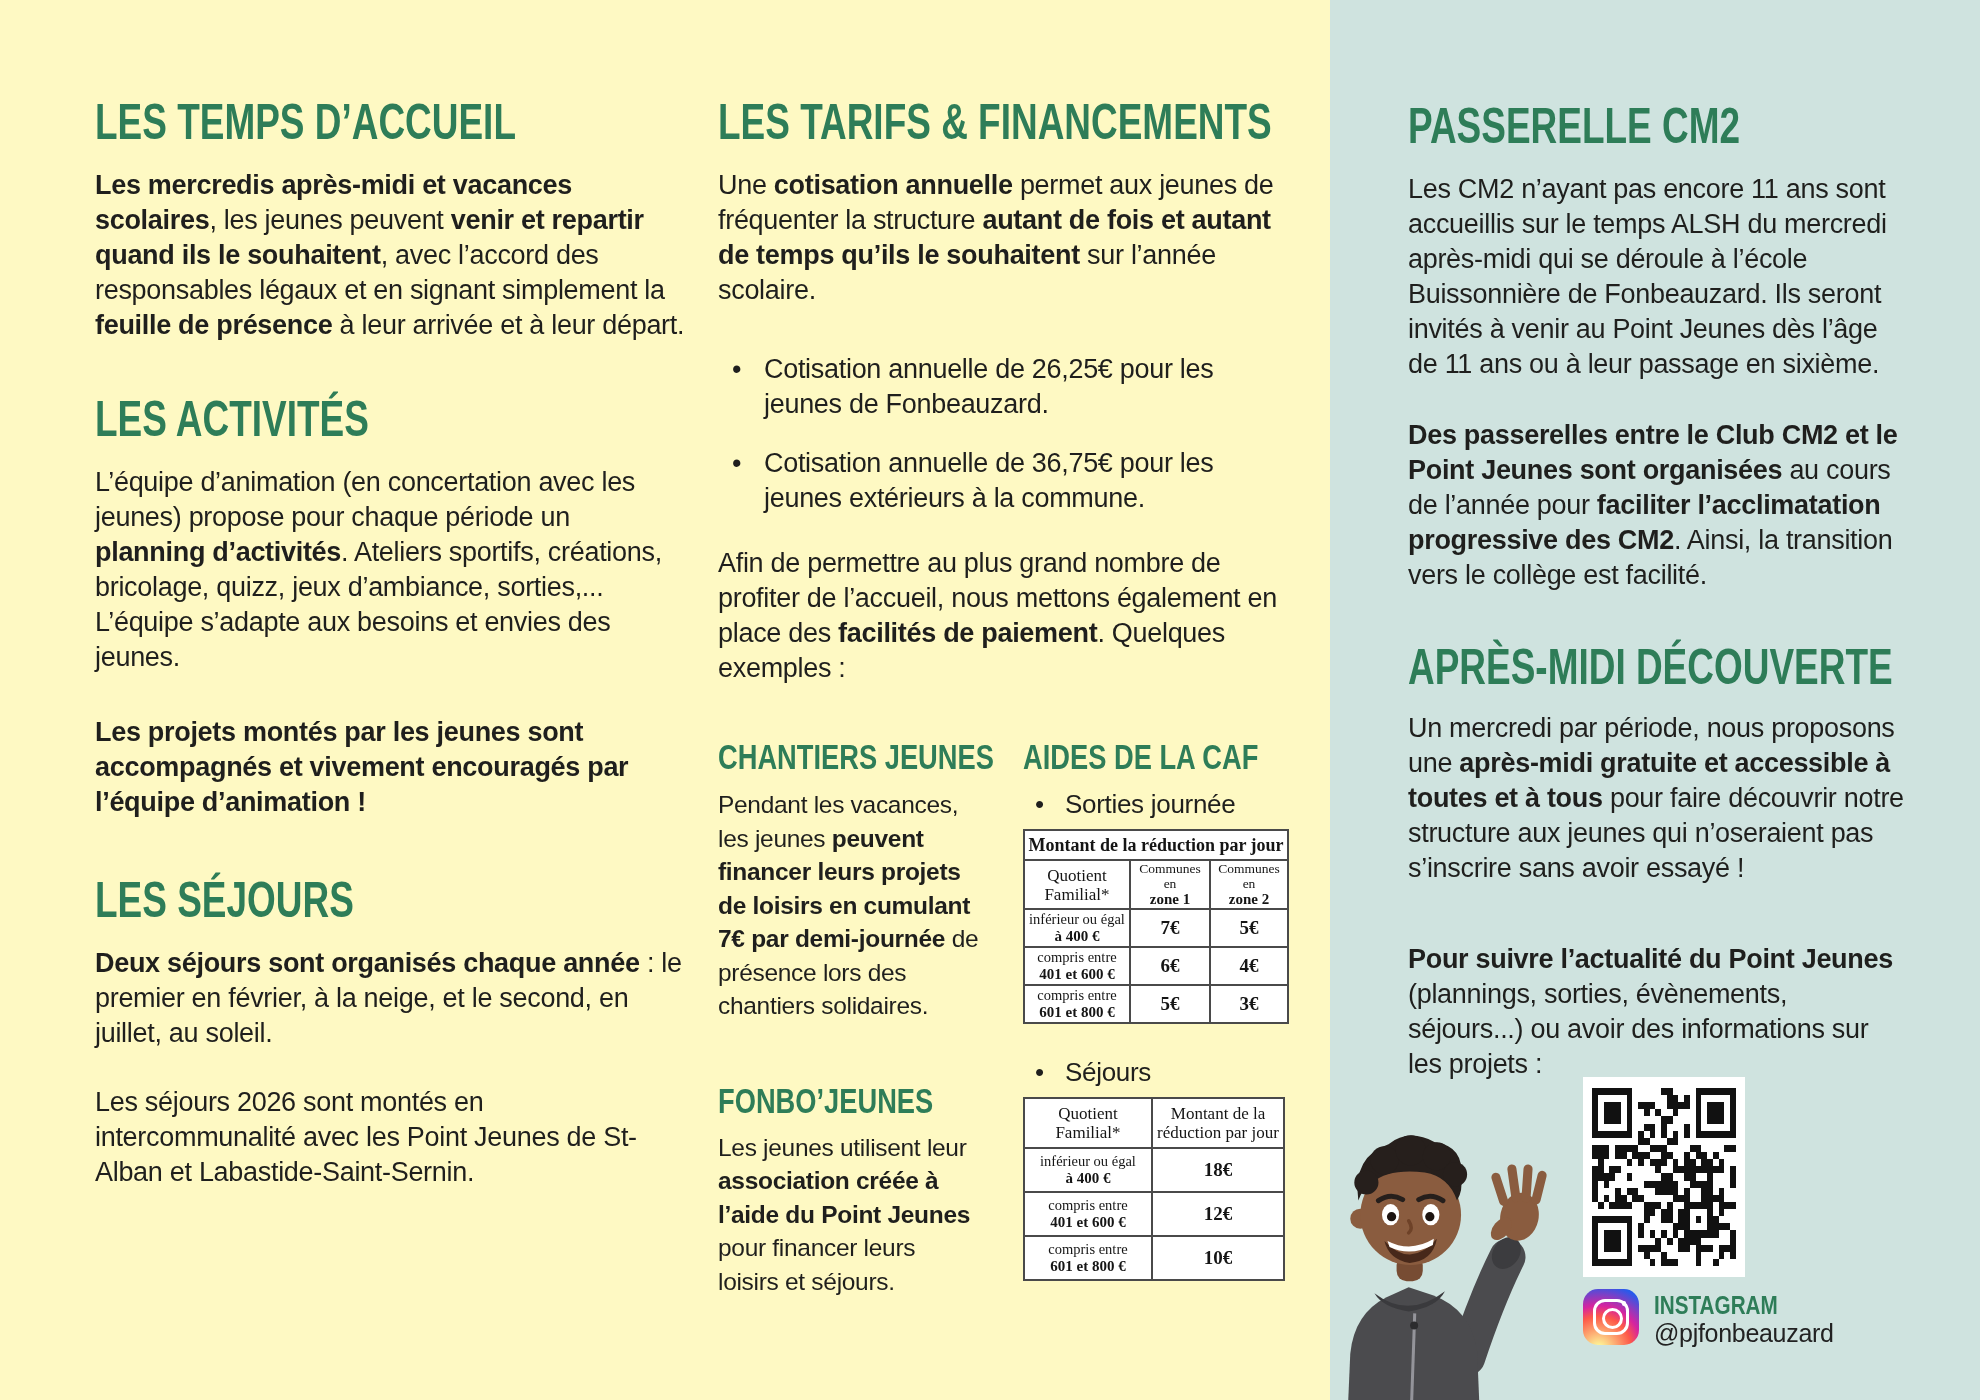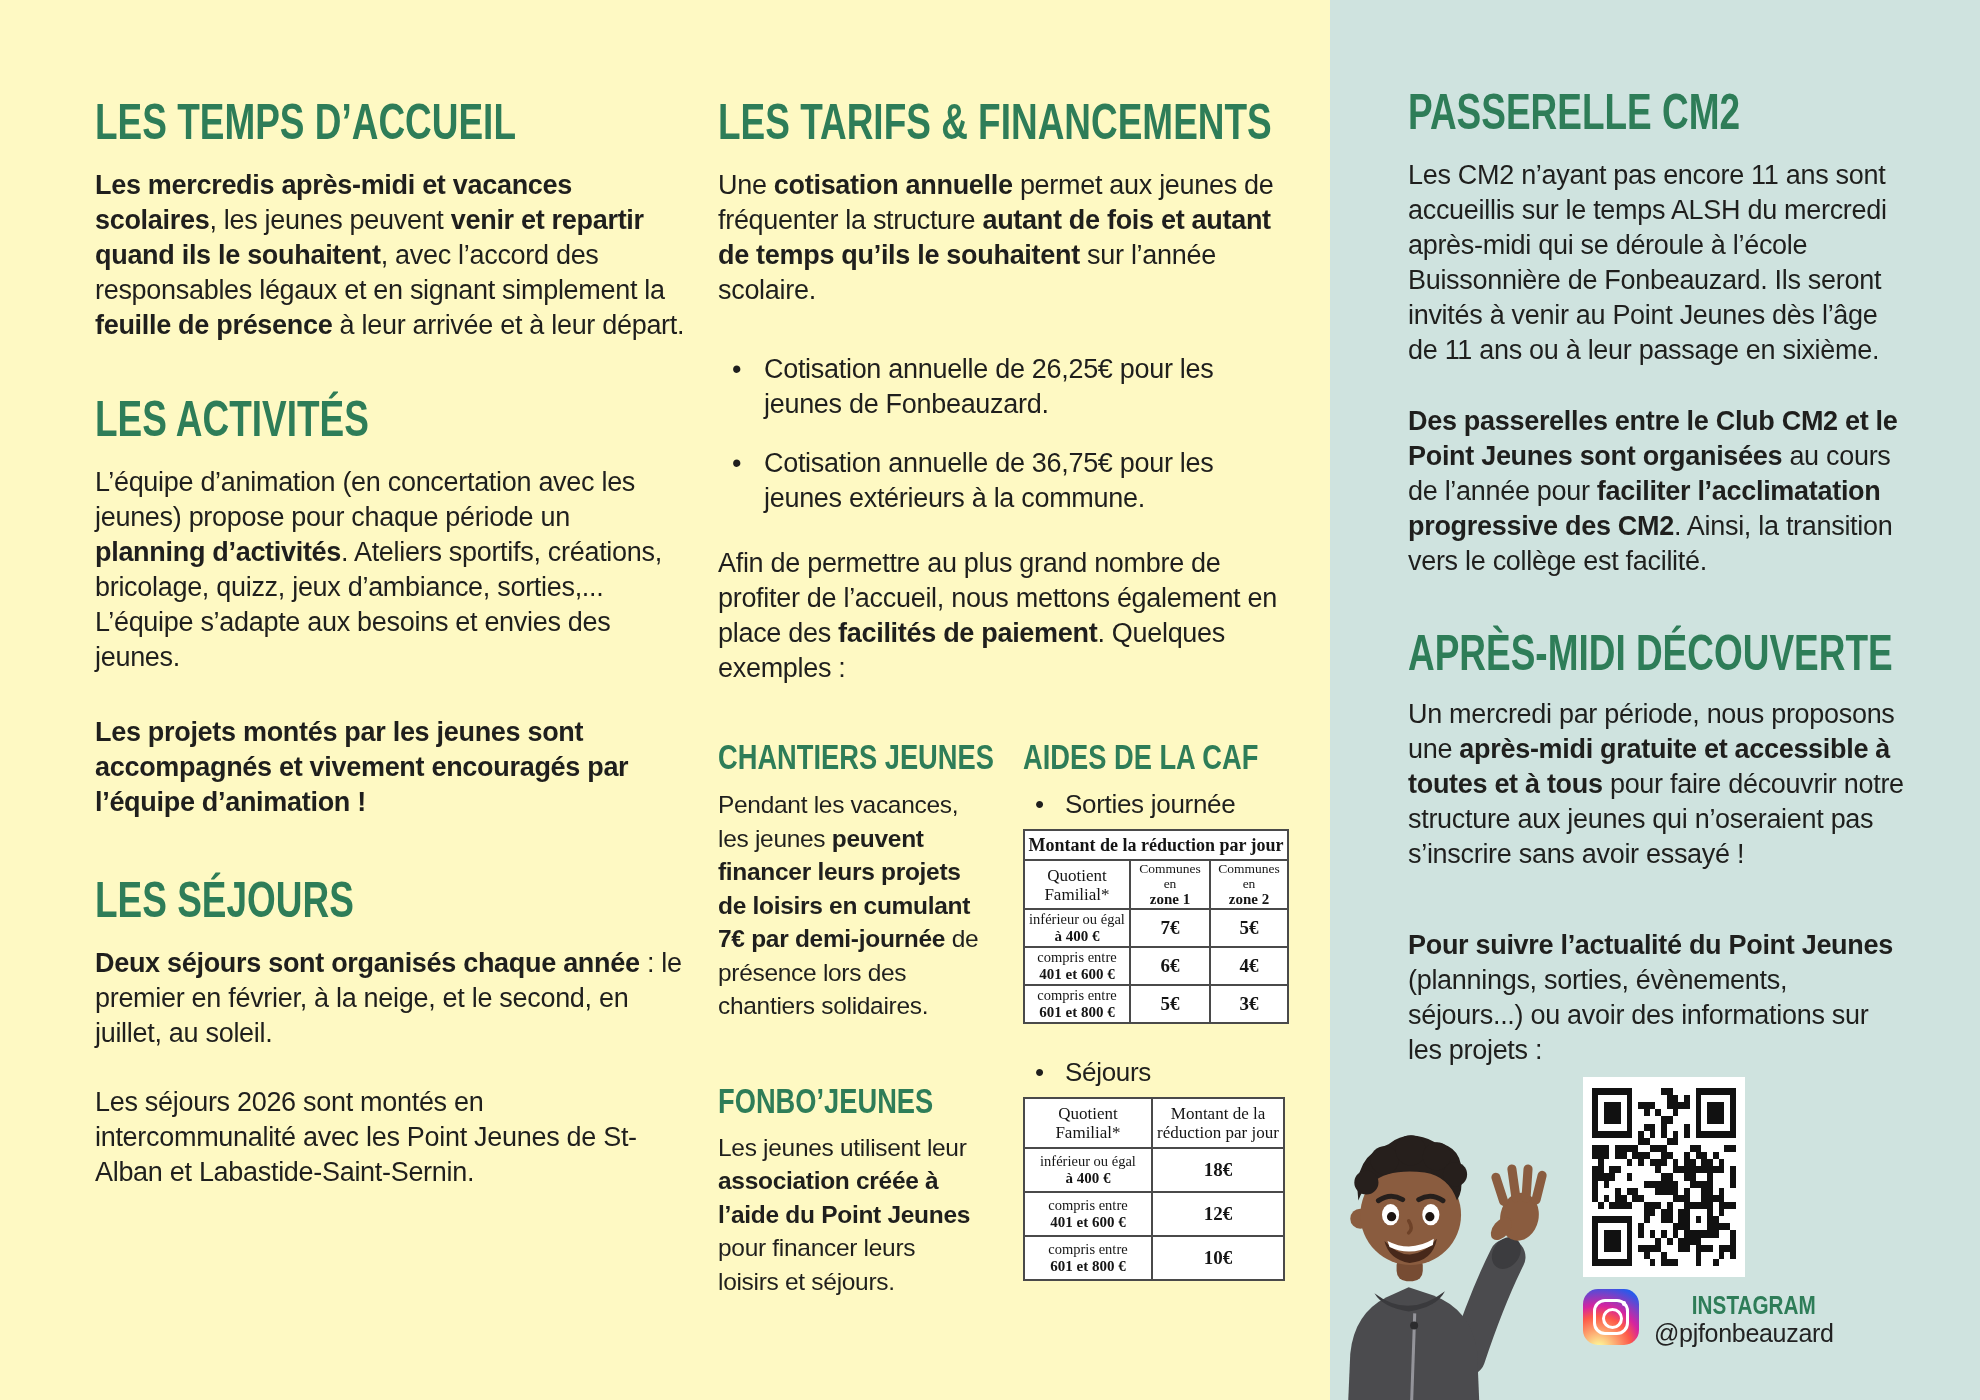--- a/index.html
+++ b/index.html
@@ -22,21 +22,21 @@
   }
 
   
   .body{font-size:27px;line-height:35px;letter-spacing:-0.3px;margin:0;}
   .body-sm{font-size:24.5px;line-height:33.5px;letter-spacing:-0.3px;margin:0;}
   .b{font-weight:bold;}
 
   .col{position:absolute;top:98px;}
   .col1{left:95px;width:592px;}
   .col2{left:718px;width:578px;}
-  .col3{left:1408px;top:88px;width:500px;}
+  .col3{left:1408px;top:102px;width:500px;}
 
   .mt-sec{margin-top:52px;}
   .mt-sec2{margin-top:56px;}
   .mt-par{margin-top:40px;}
   .mt-par-sm{margin-top:34px;}
 
   
   ul.dots{list-style:none;margin:44px 0 0 6px;padding:0;}
   ul.dots li{position:relative;padding-left:40px;font-size:27px;line-height:35px;letter-spacing:-0.3px;margin-bottom:24px;}
   ul.dots li::before{content:"•";position:absolute;left:8px;top:0;}
@@ -60,21 +60,21 @@
   .t-lab1{display:block;font-size:14.5px;line-height:16.5px;}
   .t-lab2{display:block;font-weight:bold;font-size:15px;line-height:17px;}
   .t-val{font-weight:bold;font-size:19px;height:36px;}
   .t2 .t-val{height:42px;}
   .t2 .t-h{height:48px;}
 
   
   .qr-box{position:absolute;left:1583px;top:1077px;width:162px;height:200px;background:#ffffff;display:flex;align-items:center;justify-content:center;}
   .qr-box svg{display:block;}
 
-  .ig-row{position:absolute;left:1583px;top:1289px;display:flex;gap:15px;align-items:flex-start;text-align:right;}
+  .ig-row{position:absolute;left:1583px;top:1289px;display:flex;gap:15px;align-items:flex-start;}
   .ig-icon{position:relative;width:56px;height:56px;border-radius:15px;flex:0 0 auto;
     background:radial-gradient(circle at 28% 107%,#fdf497 0%,#fdf497 5%,#fd5949 45%,#d6249f 60%,#285AEB 90%);}
   .ig-icon::before{content:"";position:absolute;inset:10px;border:3.5px solid #fff;border-radius:12px;}
   .ig-icon::after{content:"";position:absolute;left:50%;top:50%;width:15px;height:15px;margin:-9.3px 0 0 -9.3px;border:3.5px solid #fff;border-radius:50%;}
   .ig-dot{position:absolute;right:13px;top:12px;width:4.5px;height:4.5px;background:#fff;border-radius:50%;}
   .ig-label{display:block;color:#2E7D58;font-weight:bold;font-size:23px;line-height:26px;
     transform:scale(0.9,1.15);transform-origin:left center;white-space:nowrap;margin-top:3px;}
   .ig-handle{display:block;font-size:25px;line-height:31px;color:#222;letter-spacing:-0.3px;white-space:nowrap;}
 
   .memoji{position:absolute;left:1348px;top:1116px;width:212px;height:284px;}

